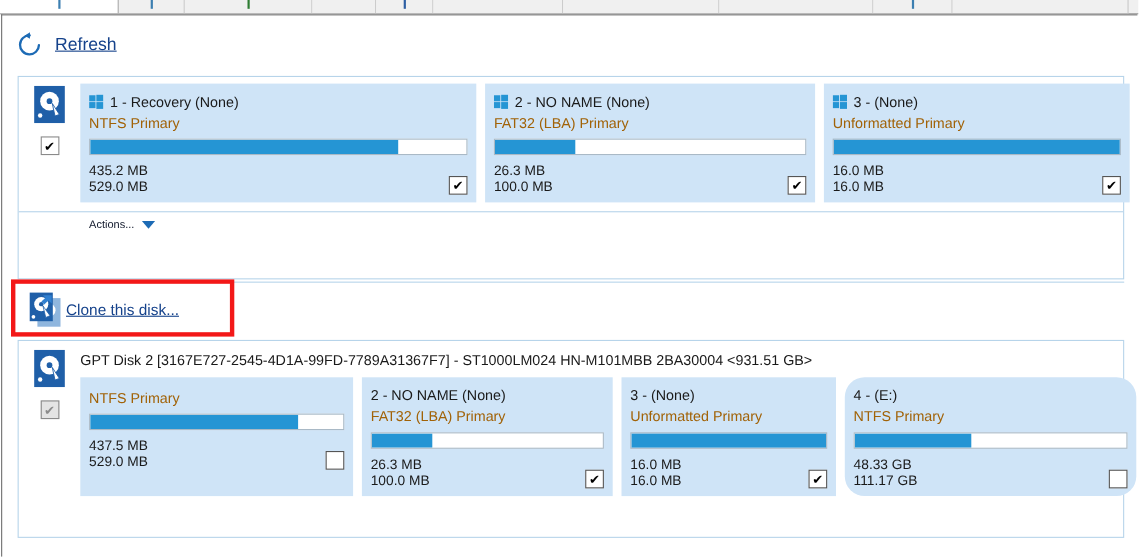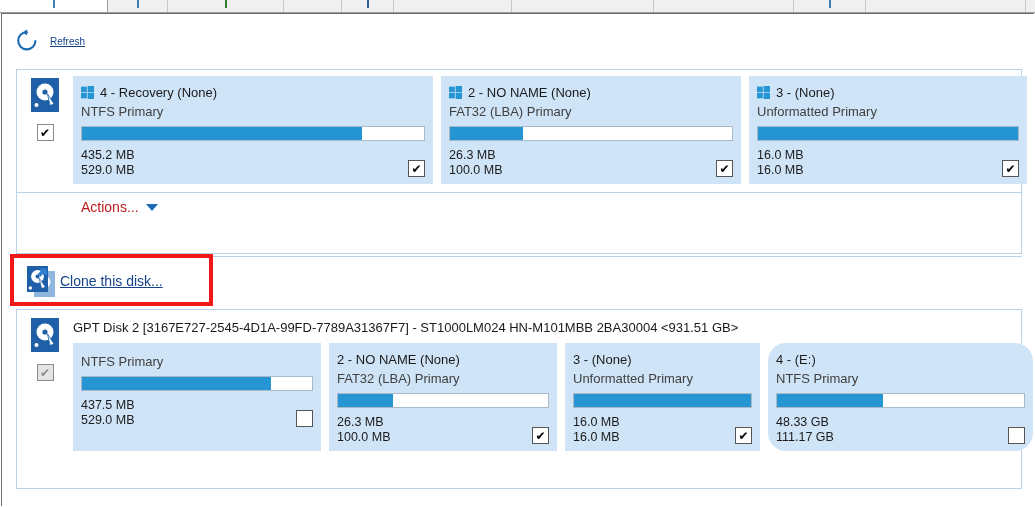--- a/index.html
+++ b/index.html
@@ -48,21 +48,21 @@
   }
 
   
   .refresh-row {
     position: absolute; top: 14px; left: 12px;
     display: flex; align-items: center; gap: 10px;
   }
   .refresh-icon { width: 26px; height: 26px; }
   .refresh-link {
     color: #15428b; text-decoration: underline;
-    font-size: 10px; cursor: pointer;
+    font-size: 16px; cursor: pointer;
   }
 
   
   .disk-box {
     position: absolute;
     left: 14px; width: 1006px;
     border: 1px solid #b7d4ea;
     box-sizing: border-box;
     background: #ffffff;
   }
@@ -105,21 +105,21 @@
     box-sizing: border-box;
     position: relative;
   }
   .part-title {
     display: flex; align-items: center; gap: 6px;
     font-size: 13px; color: #1a1a1a;
     height: 17px;
   }
   .win-logo { width: 13px; height: 13px; flex: 0 0 13px; }
   .part-fs {
-    font-size: 13px; color: #404040; margin-top: 3px;
+    font-size: 13px; color: #a16207; margin-top: 3px;
   }
   .bar {
     margin-top: 7px;
     height: 15px;
     background: #ffffff;
     border: 1px solid #a9b9c6;
     box-sizing: border-box;
     overflow: hidden;
   }
   .bar .fill { height: 100%; background: #2595d4; }
@@ -138,21 +138,21 @@
   }
 
   
   .actions-sep {
     margin: 8px 0 0 0; height: 1px; background: #b7d4ea;
   }
   .actions-row {
     padding: 6px 0 0 8px;
     display: flex; align-items: center; gap: 7px;
   }
-  .actions-label { font-size: 14px; color: #b91c1c; }
+  .actions-label { font-size: 10px; color: #0f172a; }
   .caret {
     width: 0; height: 0;
     border-left: 6px solid transparent;
     border-right: 6px solid transparent;
     border-top: 7px solid #1d6bb5;
     cursor: pointer;
   }
 
   
   .act-row {
@@ -239,21 +239,21 @@
         <div class="disk-body">
           <div class="parts">
             <div class="part" style="width: 360px;">
               <div class="part-title">
                 <span class="win-logo"><svg viewBox="0 0 13 13" width="13" height="13">
     <rect x="0" y="0.6" width="5.8" height="5.5" fill="#2595d4"></rect>
     <rect x="6.6" y="0" width="6.4" height="6.1" fill="#2595d4"></rect>
     <rect x="0" y="6.8" width="5.8" height="5.5" fill="#2595d4"></rect>
     <rect x="6.6" y="6.8" width="6.4" height="6.2" fill="#2595d4"></rect>
   </svg></span>
-                <span>4 - Recovery (None)</span>
+                <span>1 - Recovery (None)</span>
               </div>
               <div class="part-fs">NTFS Primary</div>
               <div class="bar">
                 <div class="fill" style="width: 82%;"></div>
               </div>
               <div class="part-foot">
                 <div class="sizes">
                   <div>435.2 MB</div>
                   <div>529.0 MB</div>
                 </div>

